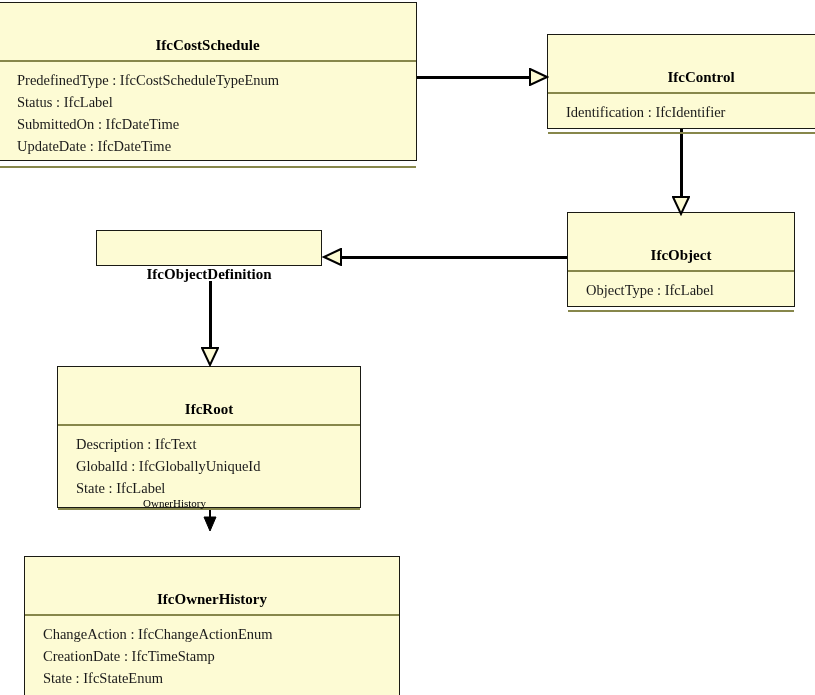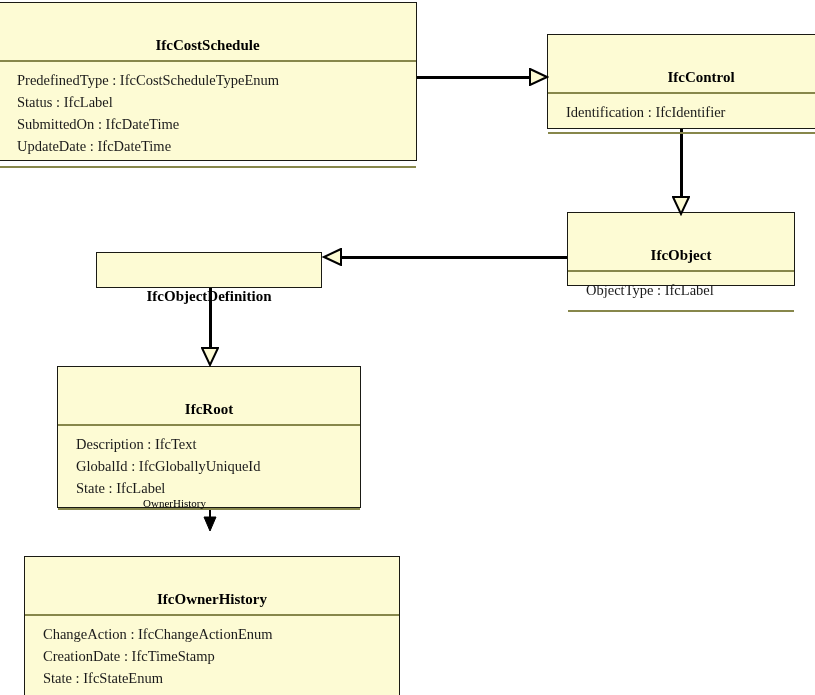--- a/index.html
+++ b/index.html
@@ -135,31 +135,31 @@
   <div class="uml-class" style="left:547px; top:34px; width:308px; height:95px;">
     <div class="uml-title">IfcControl</div>
     <div class="uml-sep"></div>
     <div class="uml-attrs">
       <div class="uml-attr">Identification : IfcIdentifier</div>
     </div>
     <div class="uml-sep"></div>
     <div class="uml-ops"></div>
   </div>
 
-  <div class="uml-class" style="left:567px; top:212px; width:228px; height:74px;">
+  <div class="uml-class" style="left:567px; top:212px; width:228px; height:95px;">
     <div class="uml-title">IfcObject</div>
     <div class="uml-sep"></div>
     <div class="uml-attrs">
       <div class="uml-attr">ObjectType : IfcLabel</div>
     </div>
     <div class="uml-sep"></div>
     <div class="uml-ops"></div>
   </div>
 
-  <div class="uml-class" style="left:96px; top:252px; width:226px; height:36px;">
+  <div class="uml-class" style="left:96px; top:230px; width:226px; height:36px;">
     <div class="uml-title" style="padding-top:7px;">IfcObjectDefinition</div>
   </div>
 
   <div class="uml-class" style="left:57px; top:366px; width:304px; height:142px;">
     <div class="uml-title">IfcRoot</div>
     <div class="uml-sep"></div>
     <div class="uml-attrs">
       <div class="uml-attr">Description : IfcText</div>
       <div class="uml-attr">GlobalId : IfcGloballyUniqueId</div>
       <div class="uml-attr">State : IfcLabel</div>

